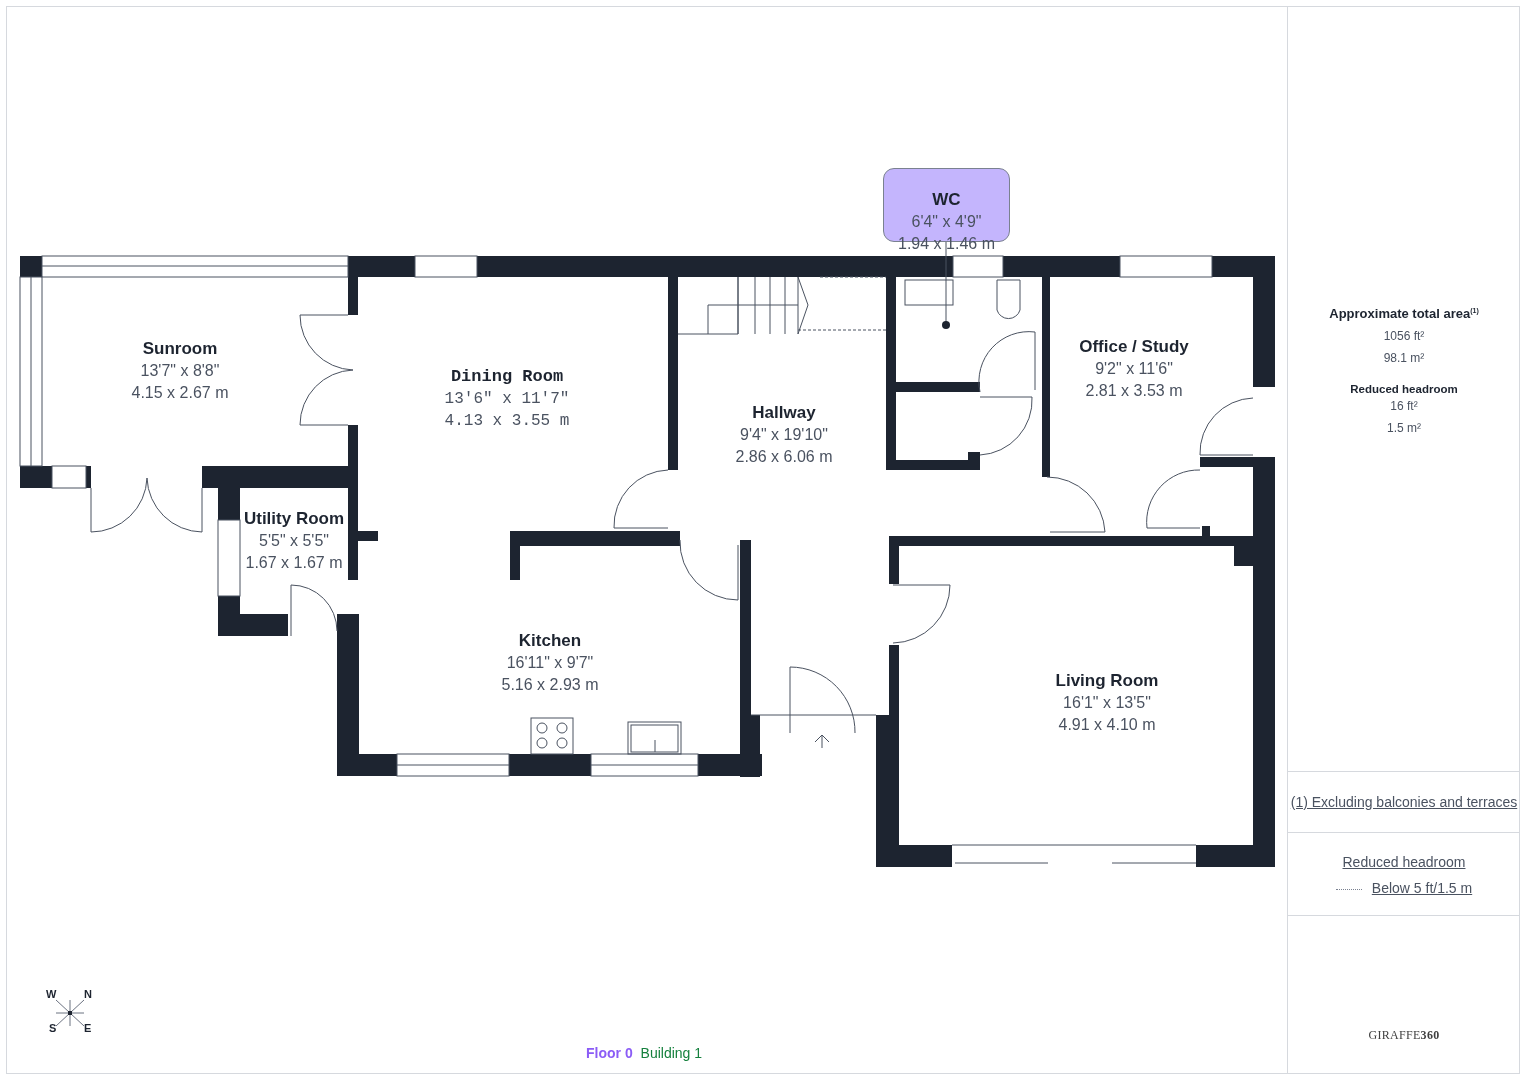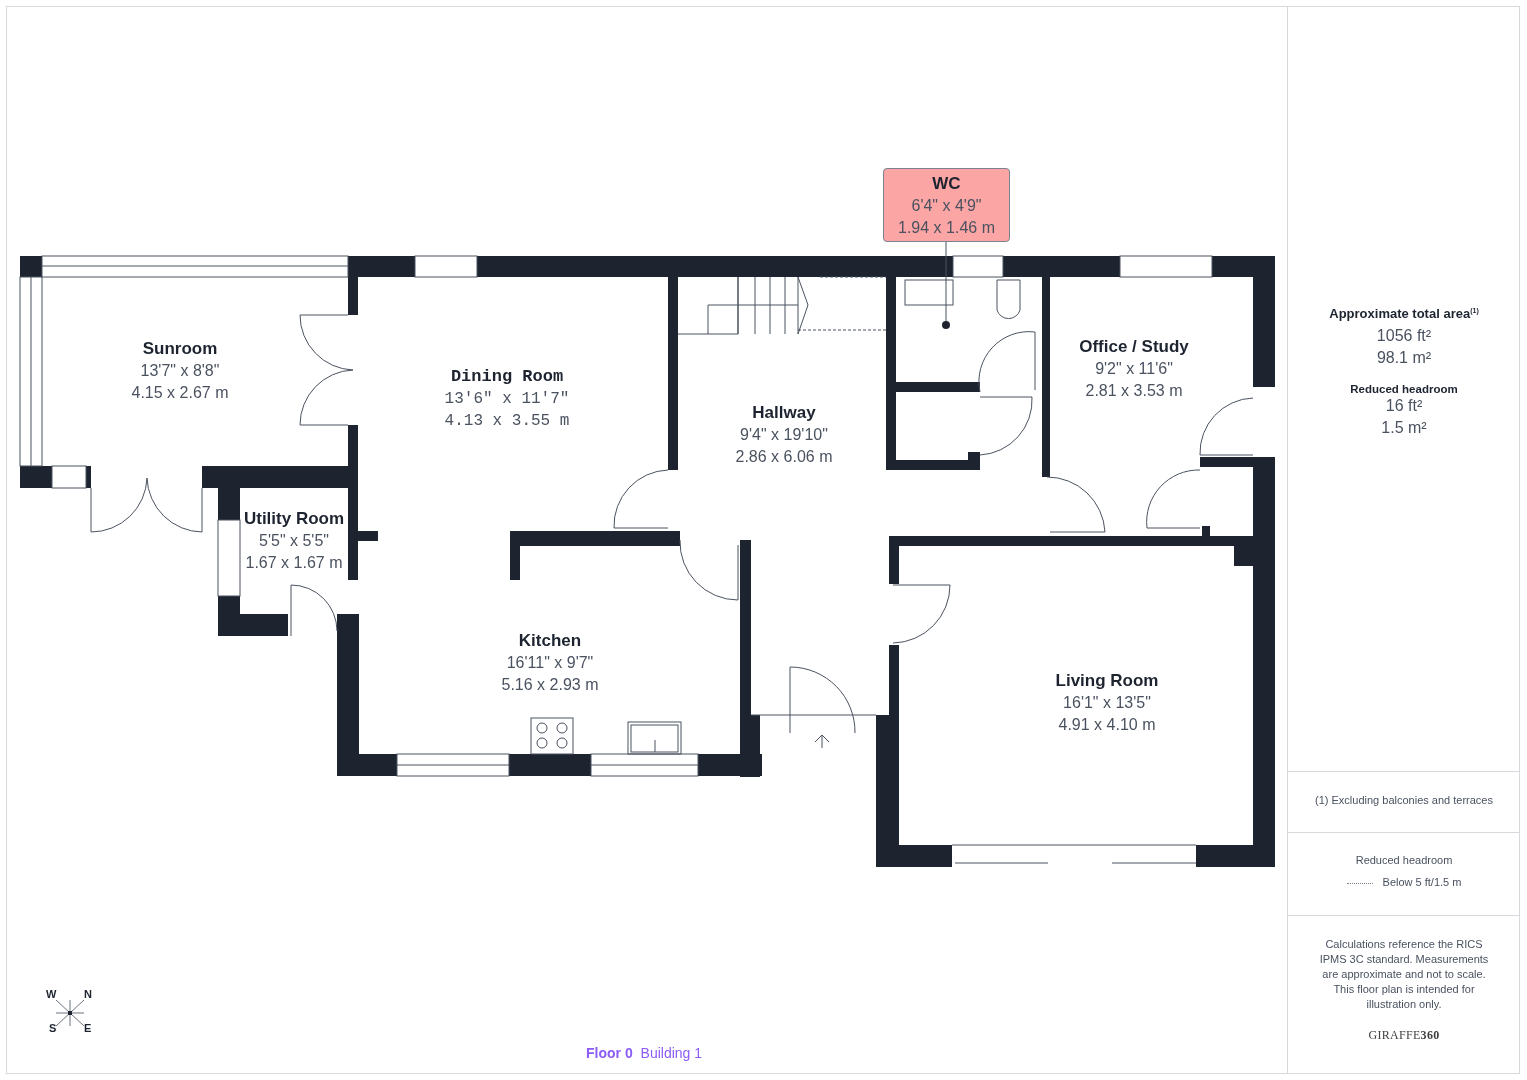--- a/index.html
+++ b/index.html
@@ -3,35 +3,35 @@
 <meta charset="utf-8">
 <style>
   html, body { margin:0; padding:0; background:#ffffff; }
   body { width:1527px; height:1080px; position:relative; overflow:hidden; font-family:"Liberation Sans", sans-serif; color:#1d2430; }
   .frame { position:absolute; left:6px; top:6px; width:1514px; height:1068px; border:1px solid #d6d9de; box-sizing:border-box; }
   .sidebar { position:absolute; left:1287px; top:6px; width:233px; height:1068px; border-left:1px solid #d6d9de; box-sizing:border-box; }
   .sb-divider { position:absolute; left:0; width:100%; border-top:1px solid #d6d9de; }
   .sb-block { position:absolute; left:0; width:100%; text-align:center; }
   .sb-title { font-weight:bold; font-size:13px; color:#1d2430; }
   .sb-title sup { font-size:7px; }
-  .sb-val { font-size:16px; color:#4a5260; line-height:22px; }
+  .sb-val { font-size:12px; color:#4a5260; line-height:22px; }
   .sb-sub { font-weight:bold; font-size:11.5px; color:#1d2430; }
-  .sb-note { font-size:11px; color:#4a5260; }
+  .sb-note { font-size:14px; color:#4a5260;text-decoration:underline; }
   .sb-small { font-size:11px; color:#4a5260; line-height:15px; padding:0 24px; }
   .brand { font-size:12px; color:#404040; letter-spacing:0.3px;font-family:Liberation Serif, serif; }
   .brand b { font-weight:bold; }
   .dotline { display:inline-block; width:26px; border-top:1px dotted #7a8190; vertical-align:middle; margin-right:10px; }
   svg.plan { position:absolute; left:0; top:0; }
   .room-label { position:absolute; text-align:center; transform:translateX(-50%); white-space:nowrap; }
   .room-name { font-weight:bold; font-size:17px; color:#1d2430; line-height:22px; }
   .room-dim { font-size:16px; color:#4a5260; line-height:22px; }
-  .wc-box { position:absolute; left:883px; top:168px; width:127px; height:74px; border:1px solid #7a8190; border-radius:4px; background:#fca5a5; box-sizing:border-box; padding-top:4px; text-align:center; }
+  .wc-box { position:absolute; left:883px; top:168px; width:127px; height:74px; border:1px solid #7a8190; border-radius:11px; background:#c4b5fd; box-sizing:border-box; padding-top:20px; text-align:center; }
   .footer { position:absolute; left:586px; top:1045px; font-size:14px; }
   .footer .floor { font-weight:bold; color:#8b5cf6; margin-right:4px; }
-  .footer .bldg { color:#8b5cf6; }
+  .footer .bldg { color:#15803d; }
   .compass { position:absolute; left:44px; top:986px; width:56px; height:50px; font-size:11px; font-weight:bold; color:#1d2430; }
   .compass span { position:absolute; }
 </style>
 </head>
 <body>
 
 <div class="frame"></div>
 
 <svg class="plan" width="1290" height="1080" xmlns="http://www.w3.org/2000/svg">
   <g fill="#1d2430">
@@ -230,15 +230,14 @@
     <div class="sb-val">1.5 m²</div>
   </div>
   <div class="sb-divider" style="top:765px;"></div>
   <div class="sb-block sb-note" style="top:788px;">(1) Excluding balconies and terraces</div>
   <div class="sb-divider" style="top:826px;"></div>
   <div class="sb-block" style="top:848px;">
     <div class="sb-note">Reduced headroom</div>
     <div class="sb-note" style="margin-top:10px;text-align:center;"><span class="dotline"></span><span>Below 5 ft/1.5 m</span></div>
   </div>
   <div class="sb-divider" style="top:909px;"></div>
-  <div class="sb-block sb-small" style="top:931px;box-sizing:border-box;">Calculations reference the RICS IPMS 3C standard. Measurements are approximate and not to scale. This floor plan is intended for illustration only.</div>
   <div class="sb-block brand" style="top:1022px;"><span>GIRAFFE</span><b>360</b></div>
 </div>
 
 </body></html>

